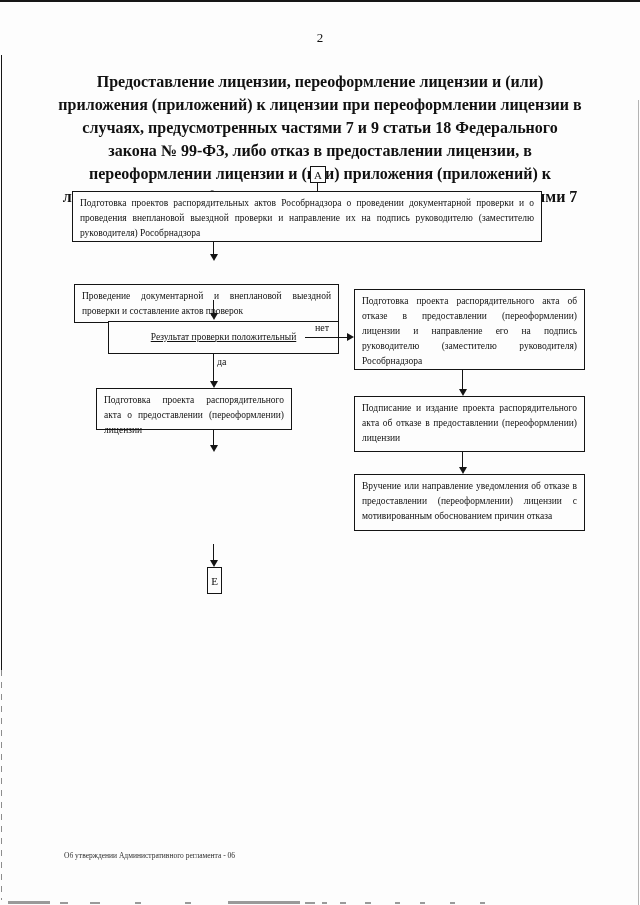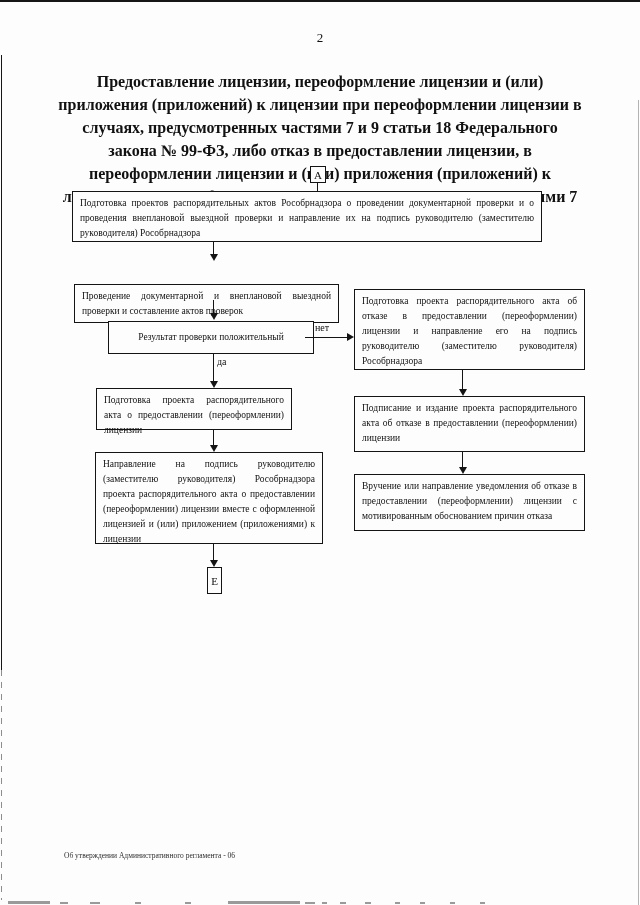--- a/index.html
+++ b/index.html
@@ -87,35 +87,34 @@
   <div class="vl" style="left:317px;top:183px;height:8px;"></div>
 
   <div class="fbox" style="left:72px;top:191px;width:470px;height:51px;">Подготовка проектов распорядительных актов Рособрнадзора о проведении документарной проверки и о проведения внеплановой выездной проверки и направление их на подпись руководителю (заместителю руководителя) Рособрнадзора</div>
   <div class="vl" style="left:213px;top:242px;height:13px;"></div>
   <div class="arr-down" style="left:210px;top:254px;"></div>
 
   <div class="fbox" style="left:74px;top:261px;width:265px;height:39px;margin-top:23px;">Проведение документарной и внеплановой выездной проверки и составление актов проверок</div>
   <div class="vl" style="left:213px;top:300px;height:14px;"></div>
   <div class="arr-down" style="left:210px;top:313px;"></div>
 
-  <div class="fbox center" style="left:108px;top:321px;width:206px;height:33px;">Результат проверки положительный</div>
+  <div class="fbox center" style="left:108px;top:321px;width:231px;height:33px;text-decoration:underline;">Результат проверки положительный</div>
 
   <div class="hl" style="left:305px;top:337px;width:42px;"></div>
   <div class="arr-right" style="left:347px;top:333px;"></div>
   <div class="edge-label" style="left:315px;top:322px;">нет</div>
 
   <div class="edge-label" style="left:217px;top:356px;">да</div>
   <div class="vl" style="left:213px;top:354px;height:27px;"></div>
   <div class="arr-down" style="left:210px;top:381px;"></div>
 
   <div class="fbox" style="left:96px;top:388px;width:196px;height:42px;">Подготовка проекта распорядительного акта о предоставлении (переоформлении) лицензии</div>
   <div class="vl" style="left:213px;top:430px;height:15px;"></div>
   <div class="arr-down" style="left:210px;top:445px;"></div>
 
-  <div class="fbox" style="left:95px;top:452px;width:228px;height:92px;">Направление на подпись руководителю (заместителю руководителя) Рособрнадзора проекта распорядительного акта о предоставлении (переоформлении) лицензии вместе с оформленной лицензией и (или) приложением (приложениями) к лицензии</div>
   <div class="vl" style="left:213px;top:544px;height:16px;"></div>
   <div class="arr-down" style="left:210px;top:560px;"></div>
 
   <div class="conn" style="left:207px;top:567px;width:15px;height:27px;">Е</div>
 
   <div class="fbox" style="left:354px;top:289px;width:231px;height:81px;">Подготовка проекта распорядительного акта об отказе в предоставлении (переоформлении) лицензии и направление его на подпись руководителю (заместителю руководителя) Рособрнадзора</div>
   <div class="vl" style="left:462px;top:370px;height:19px;"></div>
   <div class="arr-down" style="left:459px;top:389px;"></div>
 
   <div class="fbox" style="left:354px;top:396px;width:231px;height:56px;">Подписание и издание проекта распорядительного акта об отказе в предоставлении (переоформлении) лицензии</div>

